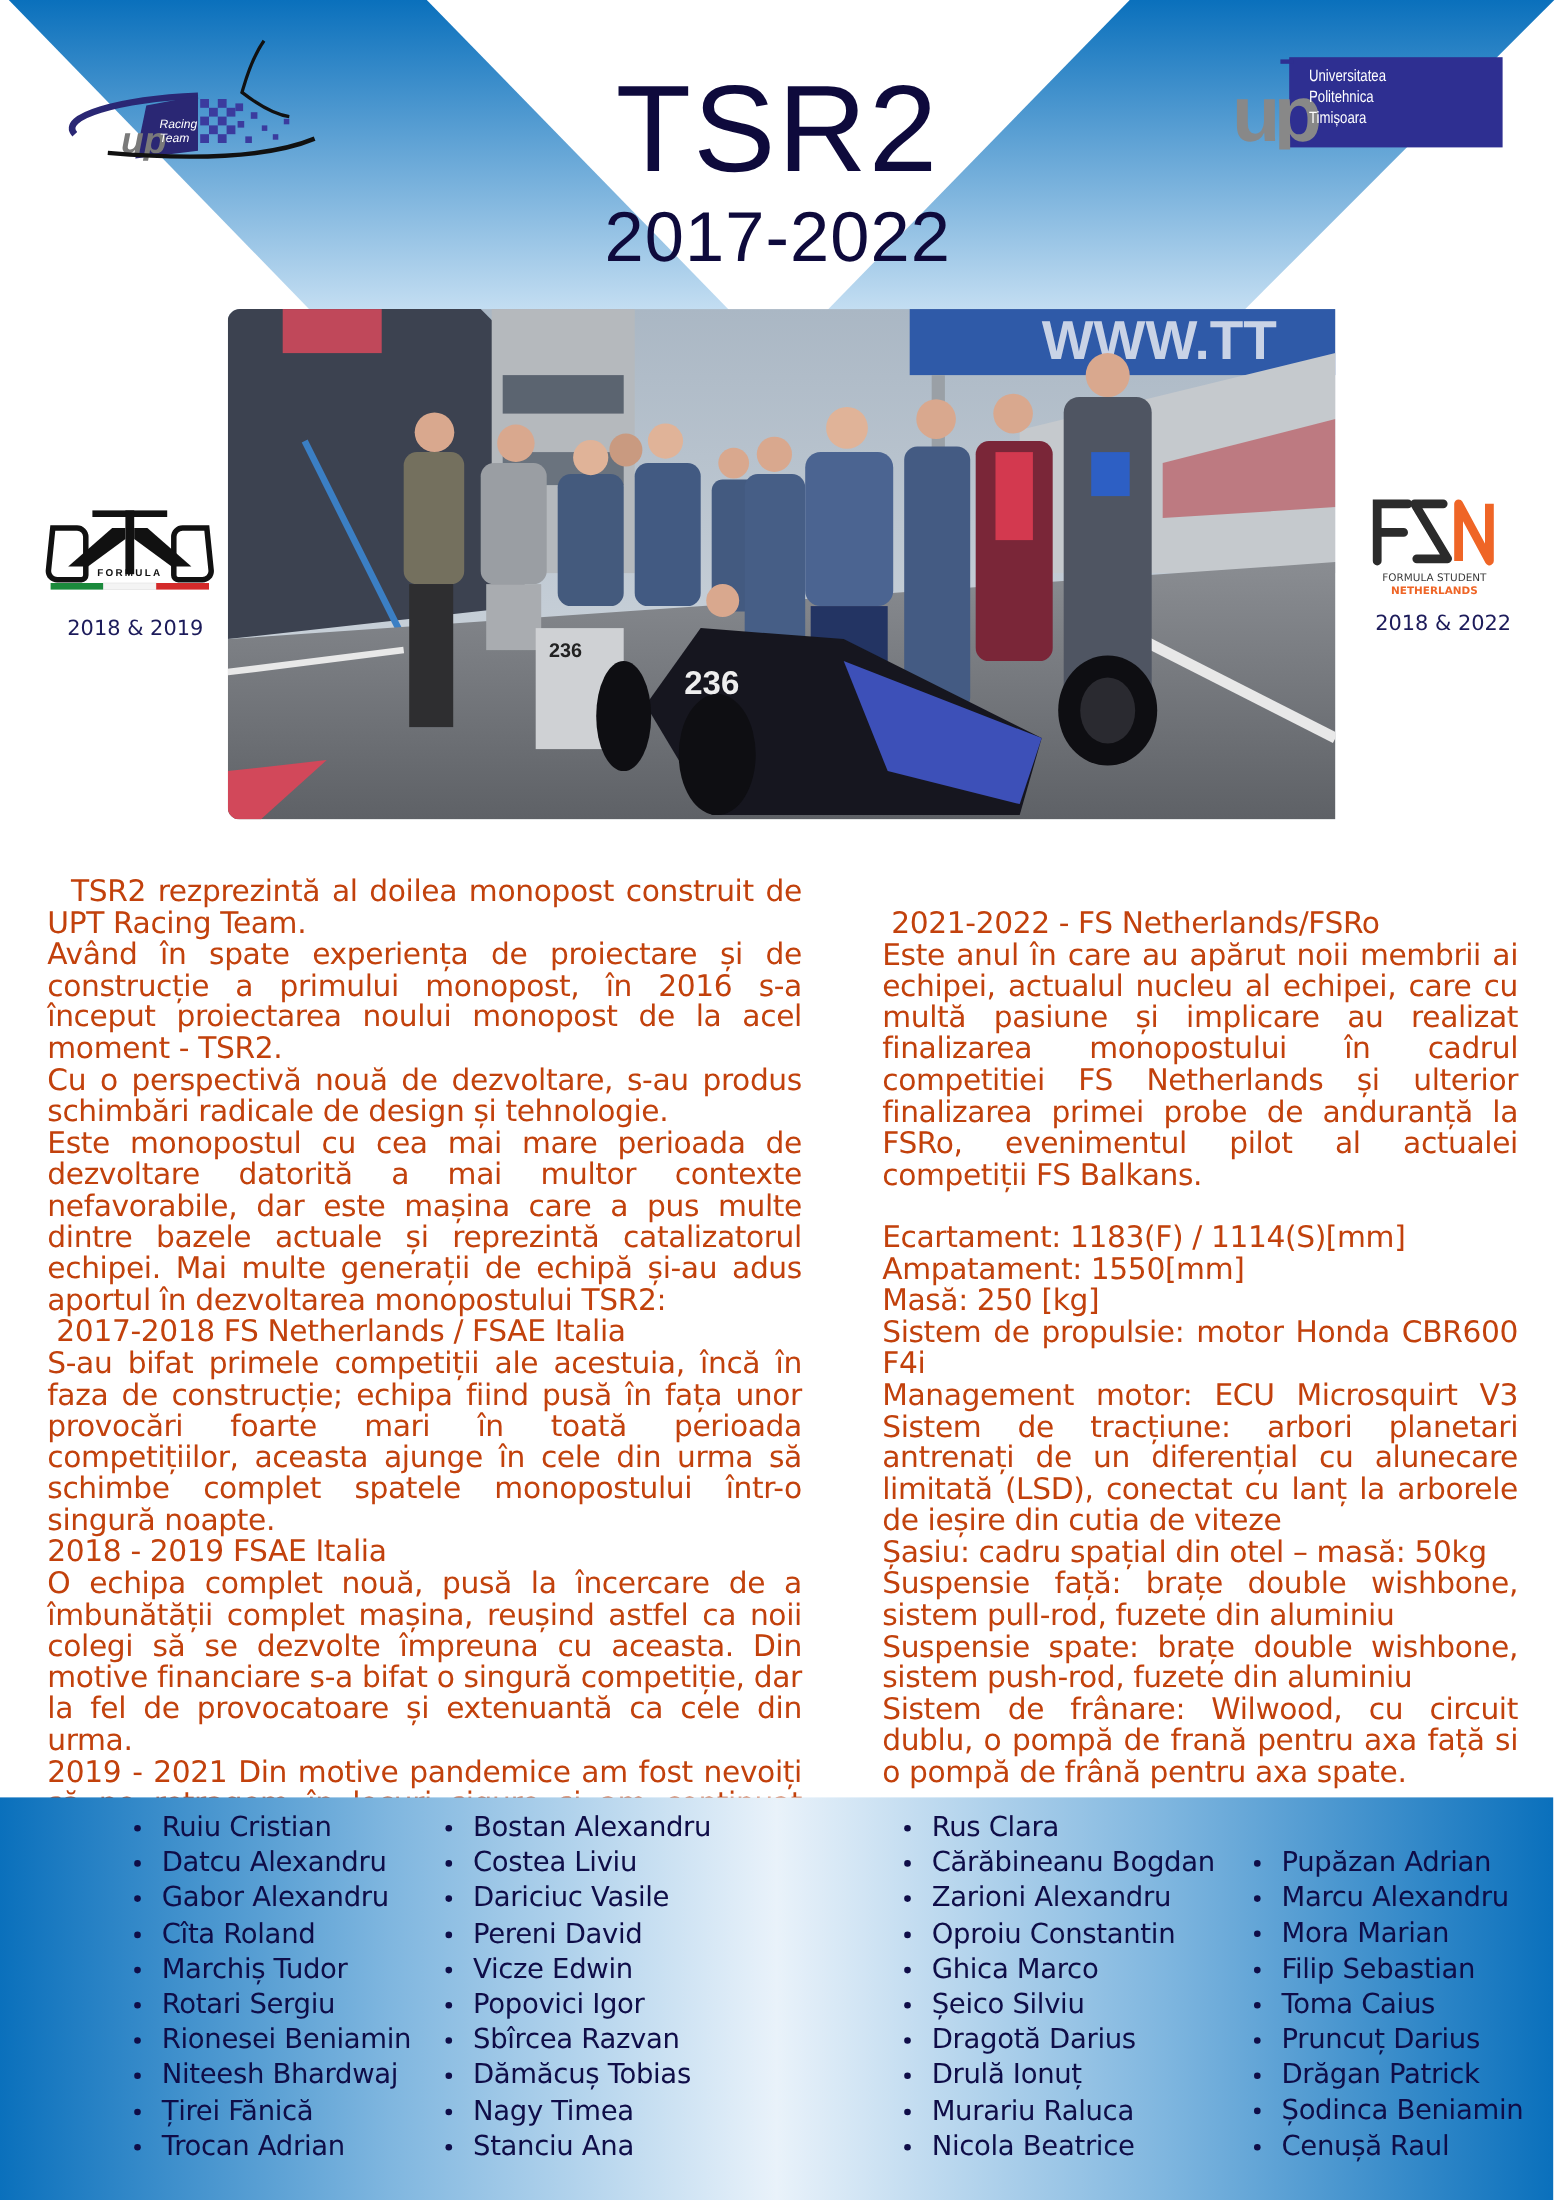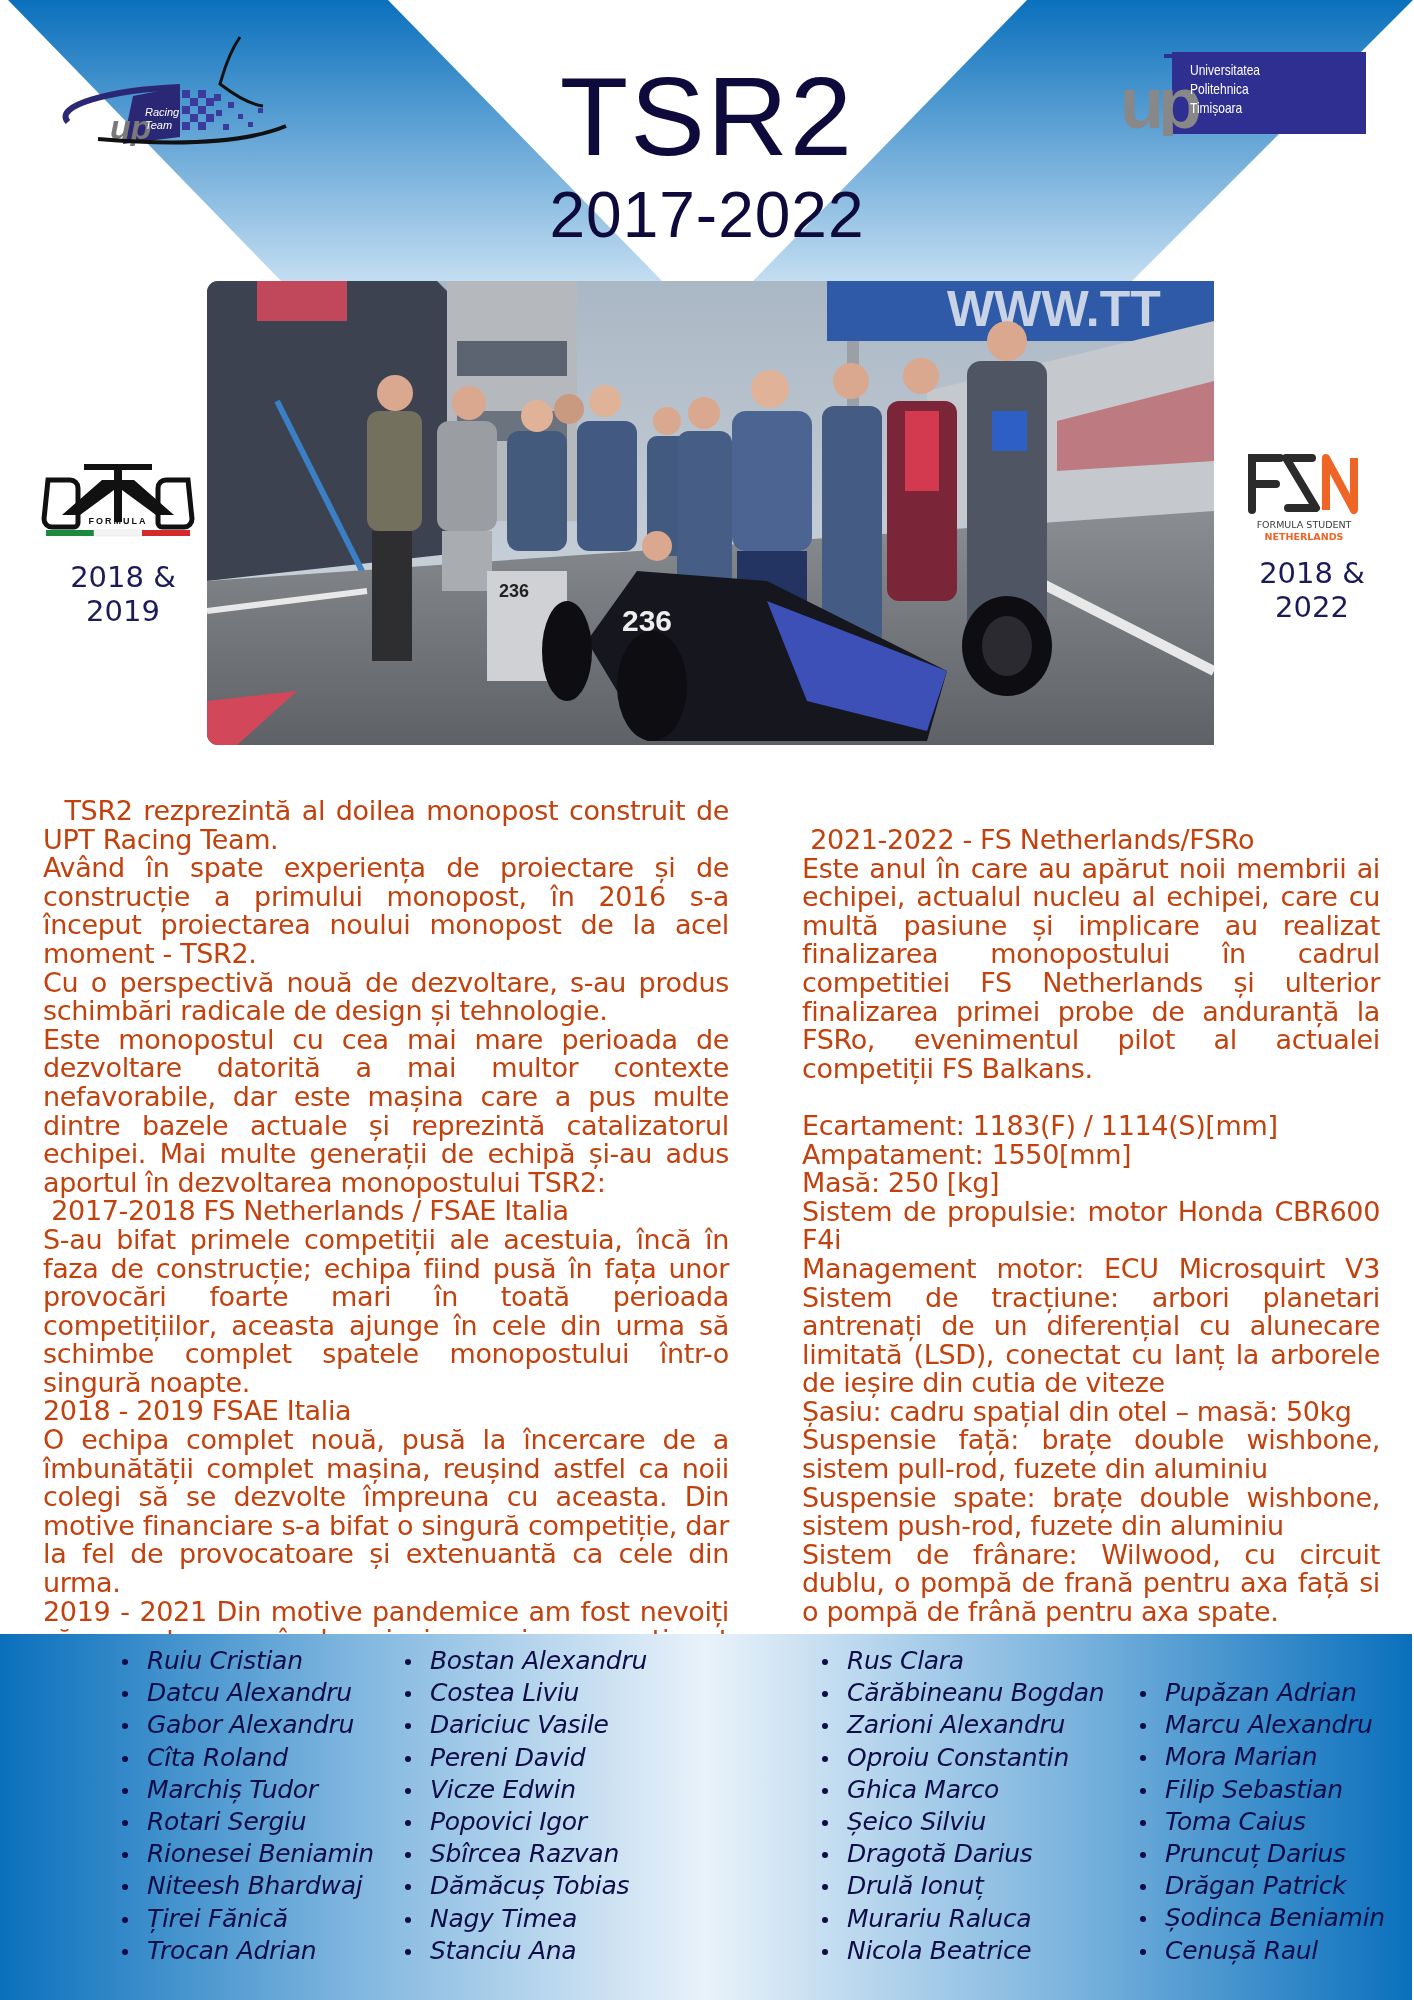--- a/index.html
+++ b/index.html
@@ -18,21 +18,21 @@
   }
   .title-main { top: 58px; font-size: 112px; line-height: 118px; letter-spacing: 2px; }
   .title-years { top: 172px; font-size: 64px; line-height: 86px; letter-spacing: 1px; }
   .photo {
     position: absolute; left: 207px; top: 281px; width: 1131px; height: 464px; overflow: hidden; border-radius: 11px;
   }
   .side-logo { position: absolute; }
   .ata-logo { left: 40px; top: 460px; width: 156px; height: 82px; }
   .fsn-logo { left: 1246px; top: 452px; width: 116px; height: 94px; }
   .side-year {
-    position: absolute; font-size: 29px; color: #1c1b5a; font-family: "DejaVu Sans", sans-serif;
+    position: absolute; font-size: 19px; color: #1c1b5a; font-family: "DejaVu Sans", sans-serif;
     text-align: center;
   }
   .ata-year { left: 30px; top: 560px; width: 186px; }
   .fsn-year { left: 1224px; top: 556px; width: 176px; }
 
   .text-col {
     position: absolute; font-size: 27px; line-height: 28.6px; color: #c2410c;
     font-family: "DejaVu Sans", sans-serif; letter-spacing: -0.35px;
     text-align: justify;
   }
@@ -42,21 +42,20 @@
   .blank-line { height: 28.6px; }
 
   .team-band {
     position: absolute; left: 0; top: 1634px; width: 1412px; height: 366px;
     background: linear-gradient(to right, #0a70bc 0%, #7fb6df 25%, #e9f2fa 50%, #7fb6df 75%, #0a70bc 100%);
   }
   .team-list {
     position: absolute; margin: 0; padding: 0; list-style: none;
     font-size: 25px; line-height: 32.2px; color: #0f0d48; font-family: "DejaVu Sans", sans-serif;
     letter-spacing: -0.3px;
-    font-style: italic;
   }
   .team-list li { position: relative; padding-left: 28px; white-space: nowrap; }
   .team-list li::before {
     content: ""; position: absolute; left: 3px; top: 14px; width: 6px; height: 6px;
     border-radius: 50%; background: #0f0d48;
   }
   .tl-1 { left: 119px; top: 1645px; }
   .tl-2 { left: 402px; top: 1645px; }
   .tl-3 { left: 819px; top: 1645px; }
   .tl-4 { left: 1137px; top: 1677px; }

